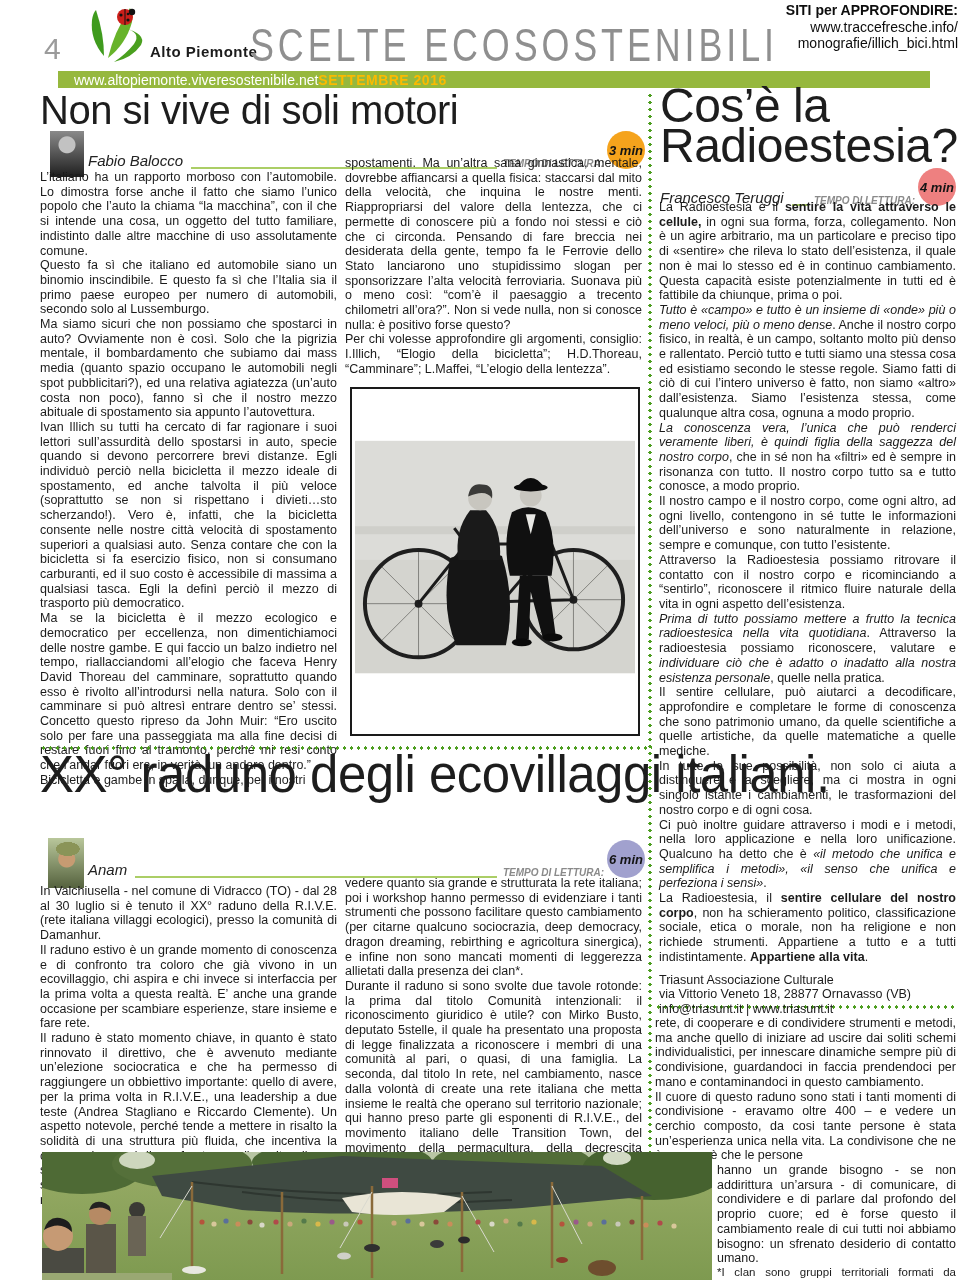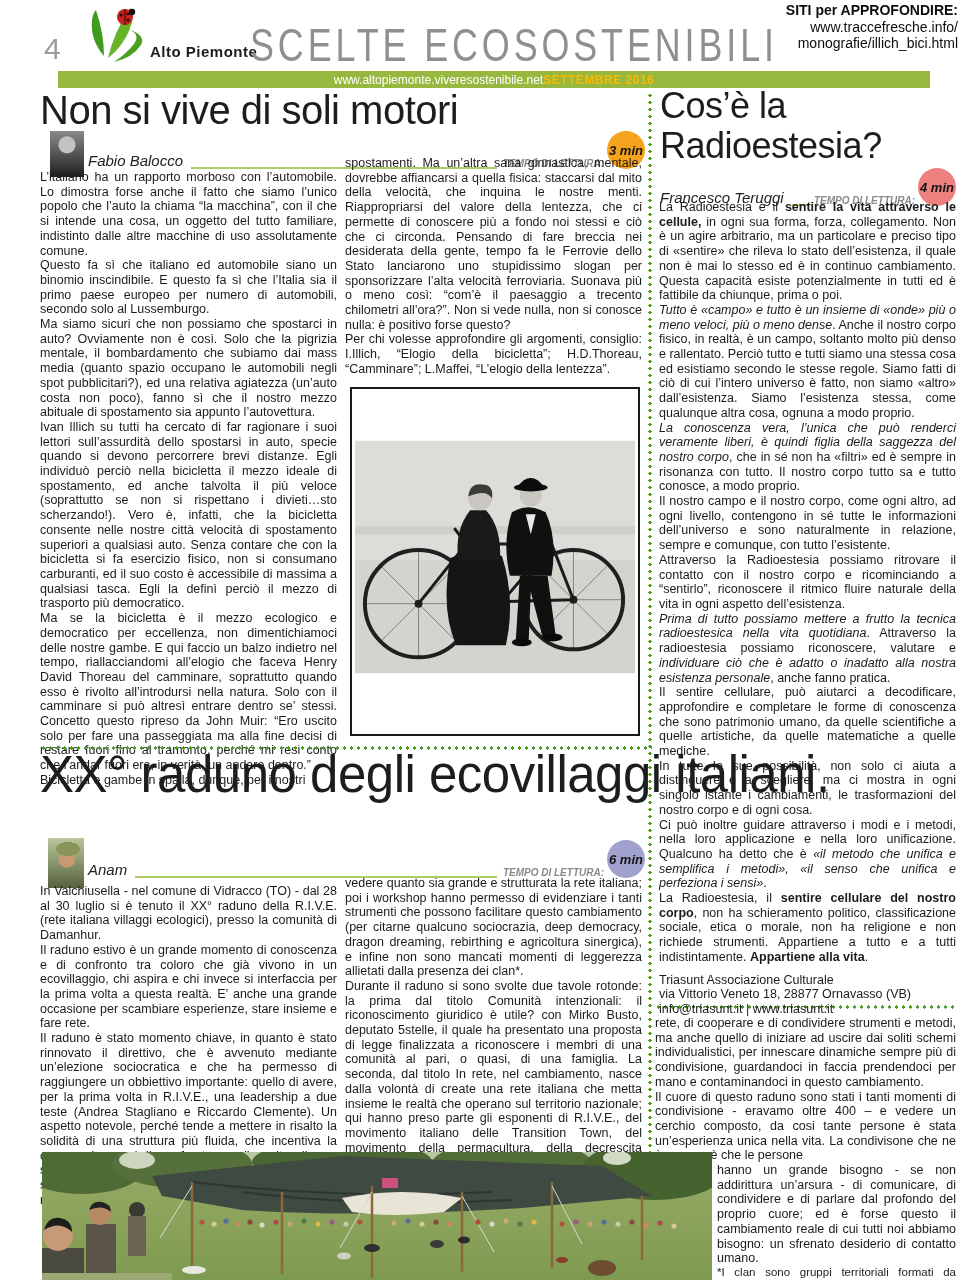--- a/index.html
+++ b/index.html
@@ -7,27 +7,27 @@
         font-family:"Liberation Sans",sans-serif;color:#1b1b1b;margin:0 auto;}
   
   .page-num{position:absolute;left:44px;top:32px;font-size:30px;color:#9b9b9b;}
   .logo{position:absolute;left:84px;top:4px;width:64px;height:66px;}
   .brand{position:absolute;left:150px;top:43px;font-size:15px;font-weight:bold;letter-spacing:.5px;color:#1c1c1c;}
   .masthead{position:absolute;left:250px;top:18px;font-size:46px;color:#8f8f8f;letter-spacing:5px;
             white-space:nowrap;transform:scaleX(.78);transform-origin:left top;}
   .links{position:absolute;right:10px;top:2px;text-align:right;font-size:14px;line-height:16.5px;color:#0d0d0d;}
   .links .t{font-weight:bold;}
   .greenbar{position:absolute;left:58px;top:71px;width:872px;height:17px;background:#96b83e;
-            display:flex;justify-content:center;align-items:center;padding:0 16px;box-sizing:border-box;
-            font-size:12px;color:#ffffff;}
+            display:flex;justify-content:flex-start;align-items:center;padding:0 16px;box-sizing:border-box;
+            font-size:14px;color:#ffffff;}
   .issue{color:#fbba00;font-weight:bold;letter-spacing:.5px;}
   
   .h1{position:absolute;color:#1d1d1d;font-weight:400;letter-spacing:-.5px;}
   #t1{left:40px;top:88px;font-size:40px;}
-  #t2{left:660px;top:86px;font-size:36px;line-height:40px;}
+  #t2{left:660px;top:86px;font-size:48px;line-height:40px;}
   #t3{left:40px;top:752px;font-size:51px;line-height:45px;}
   .h1 span{display:block;}
   .author-row{position:absolute;display:flex;align-items:flex-end;height:40px;}
   #ar1{left:88px;top:129px;width:557px;}
   #ar2{left:660px;top:166px;width:296px;}
   #ar3{left:88px;top:838px;width:557px;}
   .a-name{font-style:italic;font-size:15px;color:#222;margin-right:8px;white-space:nowrap;}
   .rule{flex:1;border-bottom:2px solid #abce66;margin-right:6px;margin-top:2px;}
   .tdl{font-size:10px;font-weight:bold;font-style:italic;color:#8a8a8a;margin-right:3px;white-space:nowrap;}
   .badge{width:38px;height:38px;border-radius:50%;flex-shrink:0;display:flex;align-items:center;justify-content:center;
@@ -173,21 +173,21 @@
     <span class="tdl">TEMPO DI LETTURA:</span>
     <span class="badge b-pink">4 min</span>
   </div>
   <div id="a2col" class="col">
     <div>
         <p class="para"><span>La Radioestesia è il </span><span class="b">sentire la vita attraverso le cellule,</span><span> in ogni sua forma, forza, collegamento. Non è un agire arbitrario, ma un particolare e preciso tipo di «sentire» che rileva lo stato dell’esistenza, il quale non è mai lo stesso ed è in continuo cambiamento. Questa capacità esiste potenzialmente in tutti ed è fattibile da chiunque, prima o poi.</span></p>
         <p class="para"><span class="i">Tutto è «campo» e tutto è un insieme di «onde» più o meno veloci, più o meno dense</span><span>. Anche il nostro corpo fisico, in realtà, è un campo, soltanto molto più denso e rallentato. Perciò tutto e tutti siamo una stessa cosa ed esistiamo secondo le stesse regole. Siamo fatti di ciò di cui l’intero universo è fatto, non siamo «altro» dall’esistenza. Siamo l’esistenza stessa, come qualunque altra cosa, ognuna a modo proprio.</span></p>
         <p class="para"><span class="i">La conoscenza vera, l’unica che può renderci veramente liberi, è quindi figlia della saggezza del nostro corpo</span><span>, che in sé non ha «filtri» ed è sempre in risonanza con tutto. Il nostro corpo tutto sa e tutto conosce, a modo proprio.</span></p>
         <p class="para"><span>Il nostro campo e il nostro corpo, come ogni altro, ad ogni livello, contengono in sé tutte le informazioni dell’universo e sono naturalmente in relazione, sempre e comunque, con tutto l’esistente.</span></p>
         <p class="para"><span>Attraverso la Radioestesia possiamo ritrovare il contatto con il nostro corpo e ricominciando a “sentirlo”, riconoscere il ritmico fluire naturale della vita in ogni aspetto dell’esistenza.</span></p>
-        <p class="para"><span class="i">Prima di tutto possiamo mettere a frutto la tecnica radioestesica nella vita quotidiana</span><span>. Attraverso la radioestesia possiamo riconoscere, valutare e </span><span class="i">individuare ciò che è adatto o inadatto alla nostra esistenza personale</span><span>, anche fanno pratica.</span></p>
+        <p class="para"><span class="i">Prima di tutto possiamo mettere a frutto la tecnica radioestesica nella vita quotidiana</span><span>. Attraverso la radioestesia possiamo riconoscere, valutare e </span><span class="i">individuare ciò che è adatto o inadatto alla nostra esistenza personale</span><span>, quelle nella pratica.</span></p>
         <p class="para"><span>Il sentire cellulare, può aiutarci a decodificare, approfondire e completare le forme di conoscenza che sono patrimonio umano, da quelle scientifiche a quelle artistiche, da quelle matematiche a quelle mediche.</span></p>
         <p class="para"><span>In tutte le sue possibilità, non solo ci aiuta a distinguere e a scegliere, ma ci mostra in ogni singolo istante i cambiamenti, le trasformazioni del nostro corpo e di ogni cosa.</span></p>
         <p class="para"><span>Ci può inoltre guidare attraverso i modi e i metodi, nella loro applicazione e nella loro unificazione. Qualcuno ha detto che è </span><span class="i">«il metodo che unifica e semplifica i metodi», «il senso che unifica e perfeziona i sensi»</span><span>.</span></p>
         <p class="para"><span>La Radioestesia, il </span><span class="b">sentire cellulare del nostro corpo</span><span>, non ha schieramento politico, classificazione sociale, etica o morale, non ha religione e non richiede strumenti. Appartiene a tutto e a tutti indistintamente. </span><span class="b">Appartiene alla vita</span><span>.</span></p>
       </div>
     <div class="contact">
         <p class="para"><span>Triasunt Associazione Culturale</span></p>
         <p class="para"><span>via Vittorio Veneto 18, 28877 Ornavasso (VB)</span></p>
         <p class="para"><span>info@triasunt.it  |  www.triasunt.it</span></p>
       </div>

